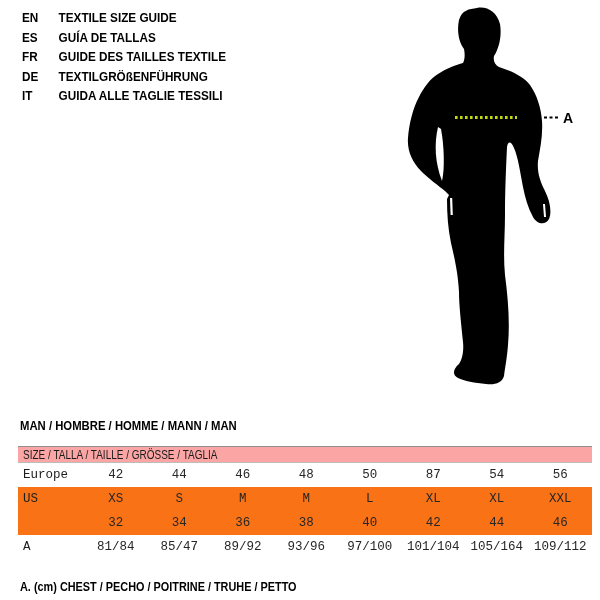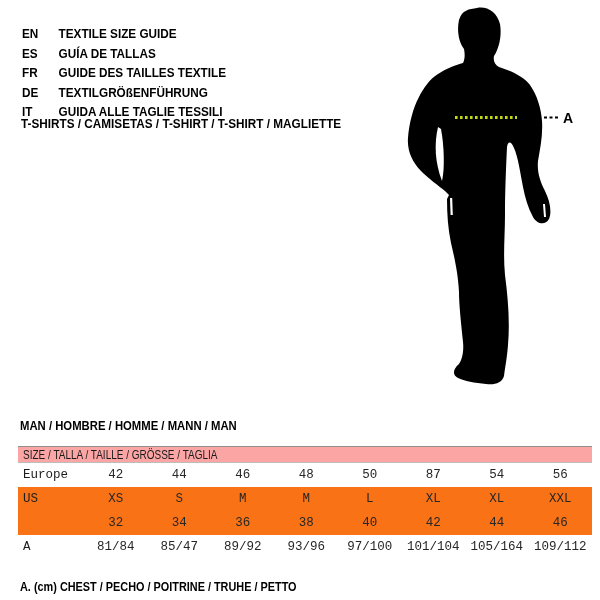--- a/index.html
+++ b/index.html
@@ -5,21 +5,21 @@
   html,body{margin:0;padding:0;}
   body{
     width:600px;height:600px;position:relative;overflow:hidden;
     background:#ffffff;color:#000;
     font-family:"Liberation Sans", sans-serif;
   }
   .cx{display:inline-block;transform:scaleX(0.87);transform-origin:0 50%;white-space:nowrap;}
   .cx80{display:inline-block;transform:scaleX(0.80);transform-origin:0 50%;white-space:nowrap;}
 
   
-  .lang-block{position:absolute;left:22px;top:24px;}
+  .lang-block{position:absolute;left:22px;top:8px;}
   .lang-row{display:flex;height:19.5px;align-items:center;font-weight:bold;font-size:13.5px;
             transform:scaleX(0.87);transform-origin:0 0;white-space:nowrap;}
   .lang-code{width:42px;flex:0 0 42px;}
   .lang-label{flex:0 0 auto;}
 
   
   .cat-block{position:absolute;left:21px;top:115px;font-weight:bold;font-size:13.5px;line-height:17.5px;}
 
   
   .figure-wrap{position:absolute;left:390px;top:0;width:210px;height:400px;}
@@ -59,21 +59,20 @@
     <span class="lang-code">DE</span>
     <span class="lang-label">TEXTILGRÖßENFÜHRUNG</span>
   </div>
   <div class="lang-row">
     <span class="lang-code">IT</span>
     <span class="lang-label">GUIDA ALLE TAGLIE TESSILI</span>
   </div>
 </div>
 
 <div class="cat-block">
-  <div><span class="cx">T-SHIRTS / CAMISETAS / T-SHIRT / T-SHIRT / MAGLIETTE</span></div>
 </div>
 
 <div class="figure-wrap">
   <svg width="210" height="400" viewBox="390 0 210 400" xmlns="http://www.w3.org/2000/svg">
     <path fill="#000000" d="M 459,20
              C 457,29 458,41 464,49
              C 465,54 465,59 463,63
              C 456,65 447,68 438,74
              C 430,79 424,87 419,97
              C 413,108 409,124 408,138

